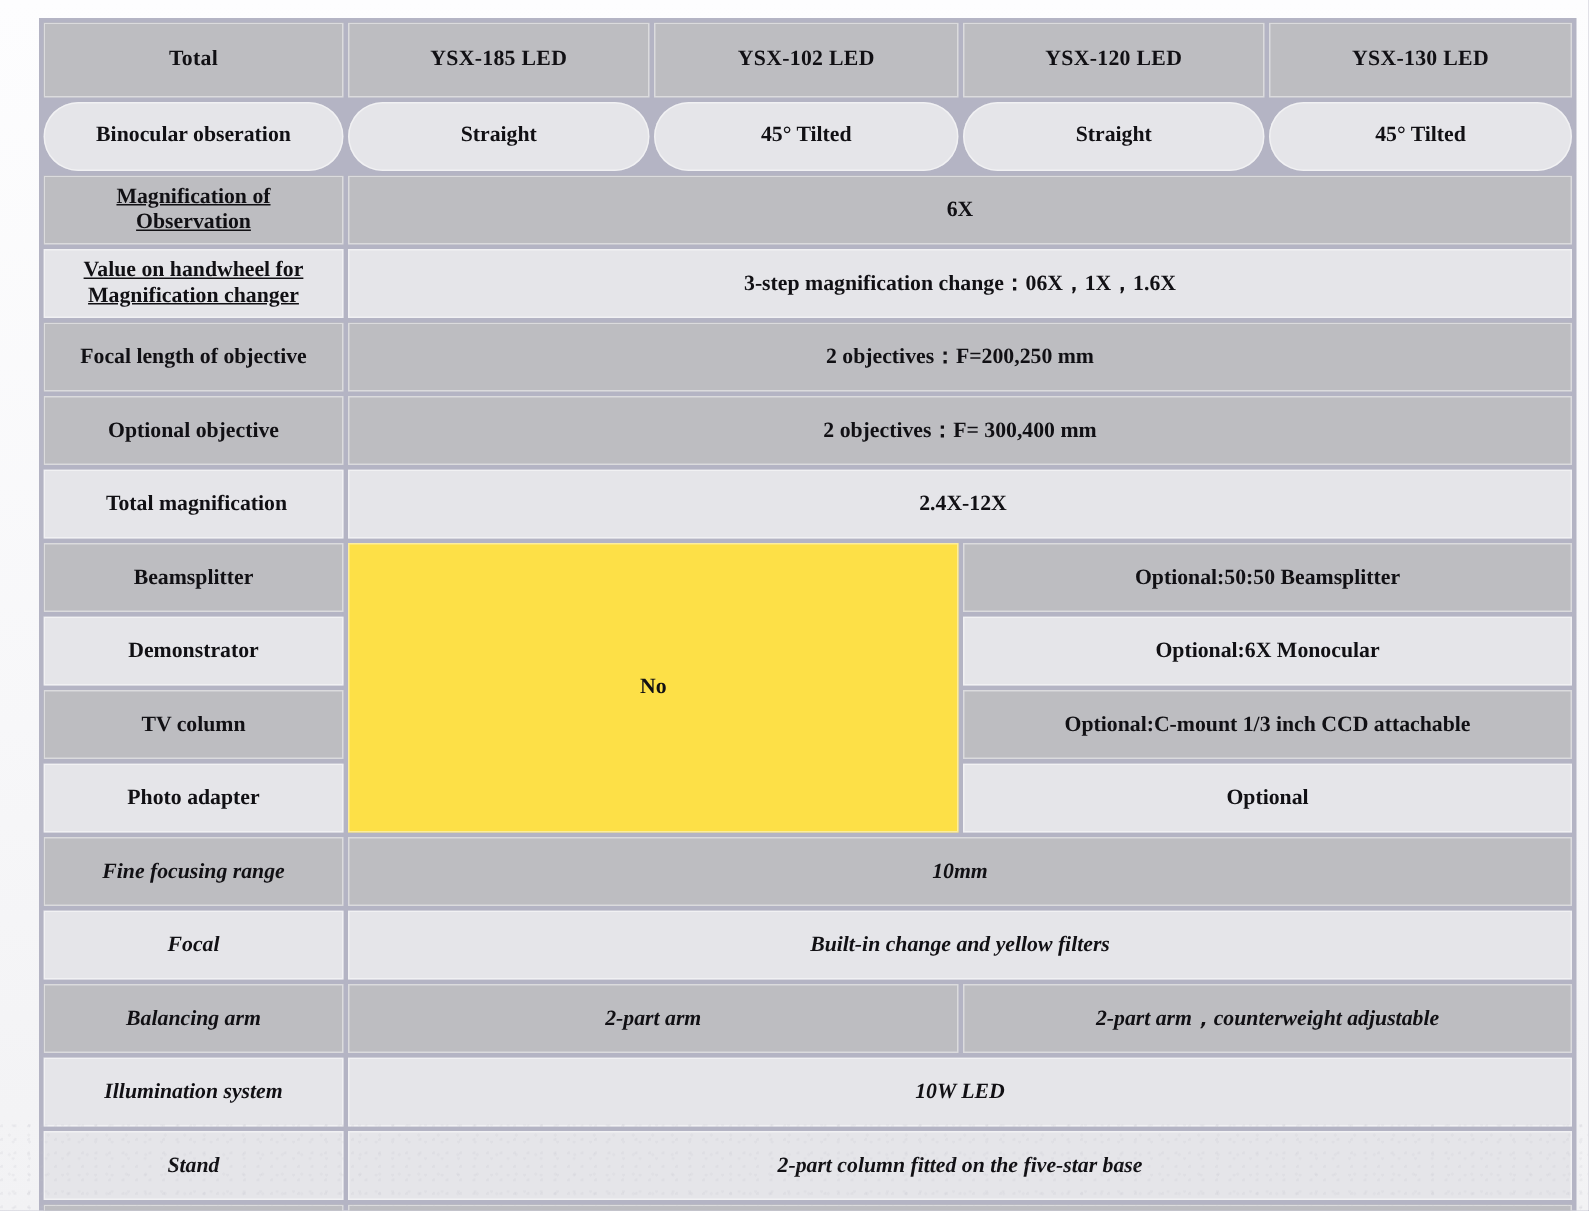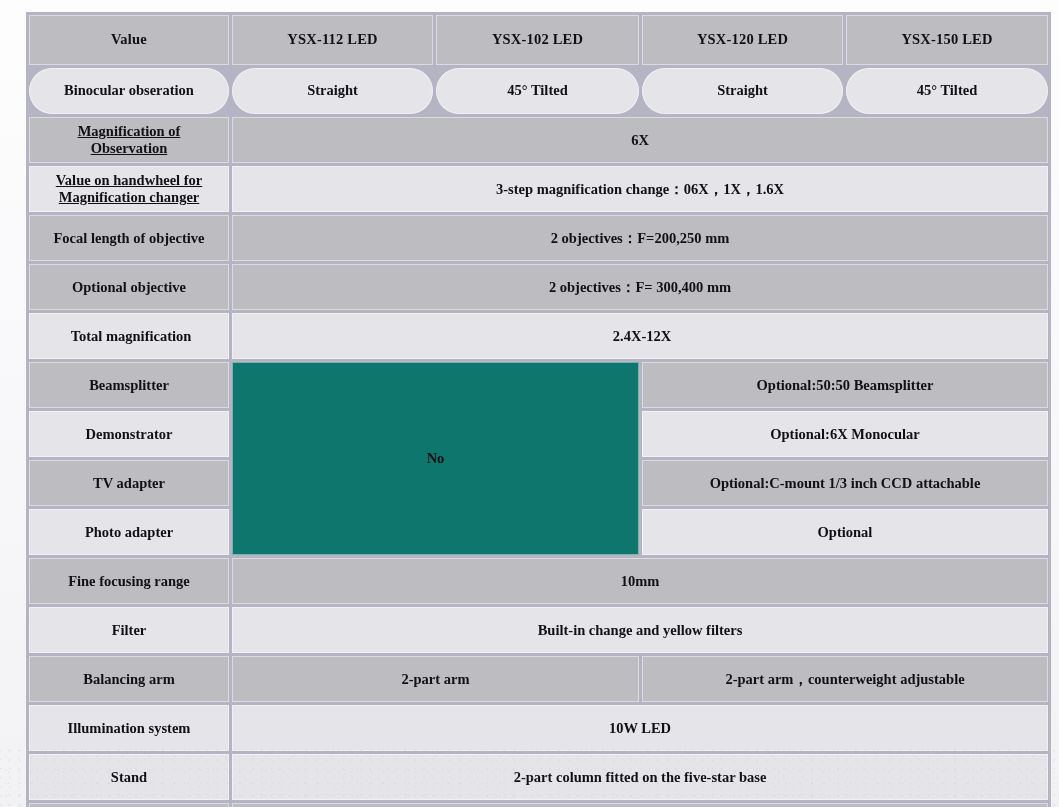--- a/index.html
+++ b/index.html
@@ -48,59 +48,59 @@
     font-size: 14.5px;
     line-height: 1.18;
     text-align: center;
     vertical-align: middle;
     padding: 6px 8px;
     border: 0;
     box-shadow: inset 0 0 0 1px rgba(255,255,255,.45);
   }
   td.g  { background: #bdbdc1; }   
   td.l  { background: #e5e5e9; }   
-  td.g2 { background: #0f766e; }   
+  td.g2 { background: #fde047; }   
 
   td.hdr { font-size: 15px; letter-spacing: .2px; }
   td.lbl { font-size: 14.5px; }
 
   .two-line { white-space: pre-line; text-decoration: underline; }
 
   
   tr.r-head td { height: 38px; }
   tr.r-1 td { height: 34px; border-radius: 23px; }
   tr.r-2 td { height: 34px; }
   tr.r-3 td { height: 34px; }
   tr.r-4 td { height: 34px; font-family: Liberation Serif, serif; }
   tr.r-5 td { height: 34px; padding-left: 12px; }
   tr.r-6 td { height: 34px; }
   tr.r-opt td { height: 34px; }
-  tr.r-tall td { height: 34px; }
+  tr.r-tall td { height: 34px; font-style: italic; }
 </style>
 </head>
 <body>
 
 <div id="page">
 
   <table class="spec">
     <colgroup>
       <col style="width:200px">
       <col style="width:201px">
       <col style="width:203px">
       <col style="width:201px">
       <col style="width:202px">
     </colgroup>
     <tbody>
 
       <tr class="r-head">
-        <td class="g hdr">Value</td>
-        <td class="g hdr">YSX-112 LED</td>
+        <td class="g hdr">Total</td>
+        <td class="g hdr">YSX-185 LED</td>
         <td class="g hdr">YSX-102 LED</td>
         <td class="g hdr">YSX-120 LED</td>
-        <td class="g hdr">YSX-150 LED</td>
+        <td class="g hdr">YSX-130 LED</td>
       </tr>
 
       <tr class="r-1">
         <td class="l lbl">Binocular obseration</td>
         <td class="l">Straight</td>
         <td class="l">45° Tilted</td>
         <td class="l">Straight</td>
         <td class="l">45° Tilted</td>
       </tr>
 
@@ -136,36 +136,36 @@
         <td class="g2" colspan="2" rowspan="4">No</td>
         <td class="g" colspan="2">Optional:50:50 Beamsplitter</td>
       </tr>
 
       <tr class="r-6">
         <td class="l lbl">Demonstrator</td>
         <td class="l" colspan="2">Optional:6X Monocular</td>
       </tr>
 
       <tr class="r-6">
-        <td class="g lbl">TV adapter</td>
+        <td class="g lbl">TV column</td>
         <td class="g" colspan="2">Optional:C-mount 1/3 inch CCD attachable</td>
       </tr>
 
       <tr class="r-6">
         <td class="l lbl">Photo adapter</td>
         <td class="l" colspan="2">Optional</td>
       </tr>
 
       <tr class="r-tall">
         <td class="g lbl">Fine focusing range</td>
         <td class="g" colspan="4">10mm</td>
       </tr>
 
       <tr class="r-tall">
-        <td class="l lbl">Filter</td>
+        <td class="l lbl">Focal</td>
         <td class="l" colspan="4">Built-in change and yellow filters</td>
       </tr>
 
       <tr class="r-tall">
         <td class="g lbl">Balancing arm</td>
         <td class="g" colspan="2">2-part arm</td>
         <td class="g" colspan="2">2-part arm，counterweight adjustable</td>
       </tr>
 
       <tr class="r-tall">

